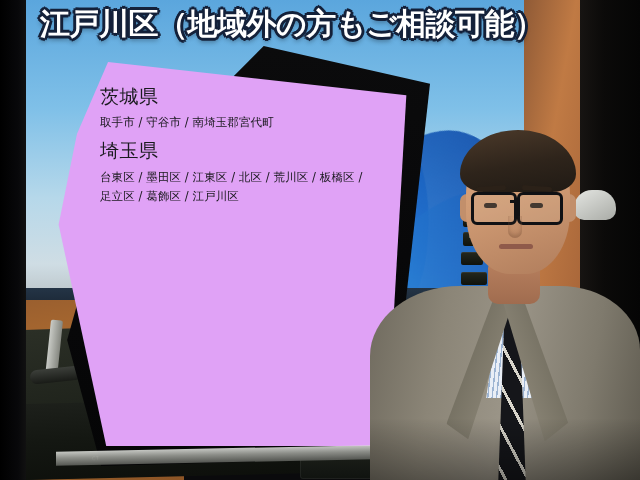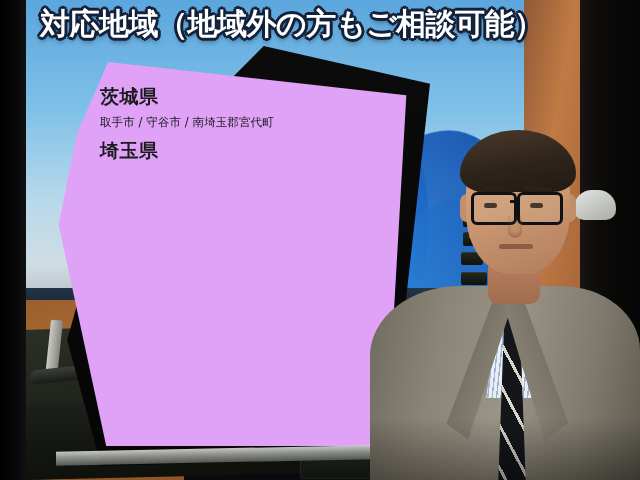--- a/index.html
+++ b/index.html
@@ -185,21 +185,21 @@
 
   .panel-content {
     position: absolute;
     left: 100px; top: 84px;
     width: 288px;
   }
   .region-block { margin: 0 0 6px 0; }
   .region-name {
     font-size: 19px;
     line-height: 24px;
-    font-weight: 700;
+    font-weight: 400;
     color: #1a1a1e;
     margin: 0 0 5px 0;
     letter-spacing: .5px;
   }
   .region-cities {
     font-size: 11.5px;
     line-height: 19px;
     color: #18181c;
     margin: 0 0 4px 0;
     letter-spacing: .1px;
@@ -403,20 +403,22 @@
       <div class="region-name">茨城県</div>
       <div class="region-cities">取手市 / 守谷市 / 南埼玉郡宮代町</div>
     </div>
 
     <div class="region-block">
       <div class="region-name">埼玉県</div>
     </div>
 
 
     <div class="region-block">
+      <div class="region-cities">台東区 / 墨田区 / 江東区 / 北区 / 荒川区 / 板橋区 /
+足立区 / 葛飾区 / 江戸川区</div>
     </div>
   </div>
 
   <div class="mouse-frag"></div>
   <div class="kb-frag">
     <div class="k" style="left:8px;  top:4px;  width:20px; height:11px;"></div>
     <div class="k" style="left:32px; top:2px;  width:20px; height:11px;"></div>
     <div class="k" style="left:56px; top:0px;  width:24px; height:11px;">DEL</div>
     <div class="k" style="left:8px;  top:20px; width:34px; height:14px; font-size:3.6px;">BACK SPACE</div>
     <div class="k" style="left:46px; top:18px; width:20px; height:13px;"></div>
@@ -445,15 +447,15 @@
     <div class="p-eye-l"></div>
     <div class="p-eye-r"></div>
     <div class="p-glass-l"></div>
     <div class="p-glass-r"></div>
     <div class="p-glass-bridge"></div>
     <div class="p-nose"></div>
     <div class="p-mouth"></div>
     <div class="p-shoulder-shadow"></div>
   </div>
 
-  <div class="headline">対応地域（地域外の方もご相談可能）</div>
+  <div class="headline">江戸川区（地域外の方もご相談可能）</div>
 
 </div>
 
 </body></html>

